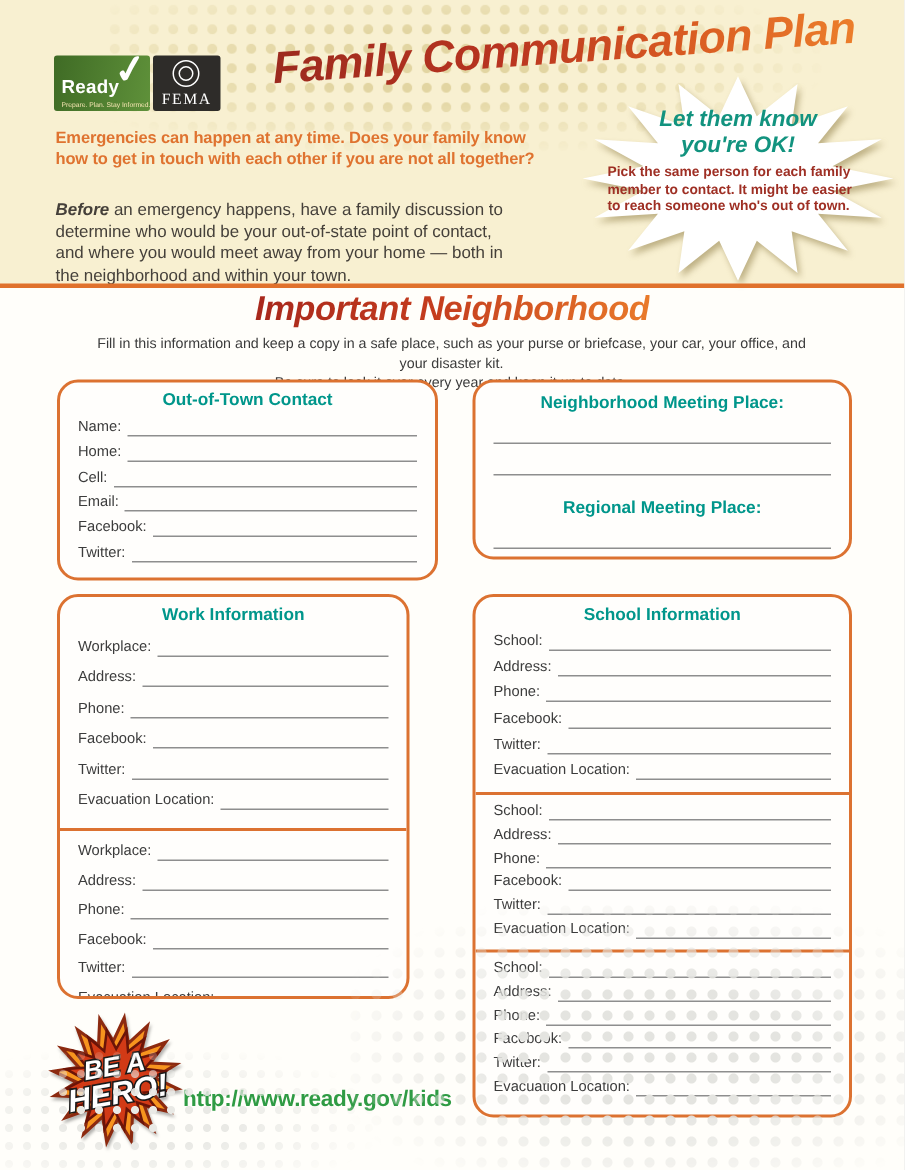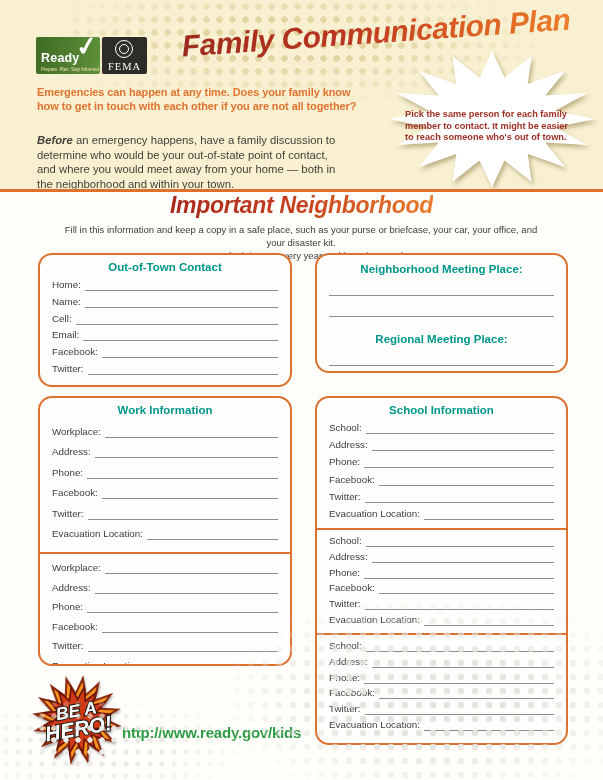--- a/index.html
+++ b/index.html
@@ -63,21 +63,21 @@
   .important-title span { display:inline-block; font-size:23px; font-weight:bold; font-style:italic; letter-spacing:-0.3px;
     background:linear-gradient(90deg,#a8281c 0%,#c43c1e 45%,#e97a2a 100%);
     -webkit-background-clip:text; background-clip:text; color:transparent; }
   .important-intro { position:absolute; left:56px; top:224px; width:490px; text-align:center;
     color:#3b3b3b; font-size:9.5px; line-height:1.35; }
 
   
   .form-box { position:absolute; background:#fffefc; border:2px solid #dc7231; border-radius:14px; overflow:hidden; }
   .box-out-of-town { left:38px;  top:253px; width:254px; height:134px; }
   .box-meeting     { left:315px; top:253px; width:253px; height:120px; }
-  .box-work        { left:38px;  top:396px; width:254px; height:270px; }
+  .box-work        { left:38px;  top:396px; width:235px; height:270px; }
   .box-school      { left:315px; top:396px; width:253px; height:349px; }
 
   .box-title { color:#00968b; font-weight:bold; font-size:11.5px; text-align:center; padding-top:6px; }
   .box-section { display:flex; flex-direction:column; justify-content:space-evenly; padding:1px 12px 3px 12px; }
   .box-section.bordered { border-top:2px solid #dc7231; }
   .sec-h110 { height:110px; } .sec-h136 { height:136px; } .sec-h130 { height:130px; }
   .sec-h134 { height:112px; } .sec-h106 { height:105px; }
   .field-row { display:flex; align-items:flex-end; }
   .field-label { font-size:9.8px; color:#3c3c3c; white-space:nowrap; padding-bottom:1px; }
   .field-line { flex:1; border-bottom:1px solid #8e8e8e; margin-left:4px; height:10px; }
@@ -112,20 +112,21 @@
   </div>
 
   <div class="main-title">
     <span>Family Communication Plan</span>
   </div>
 
   <div class="burst-wrap">
     <svg viewBox="0 0 220 220" preserveAspectRatio="none">
       <polygon fill="#ffffff" points="210,110 170.8,122.1 202.4,148.3 161.5,144.5 180.7,180.7 144.5,161.5 148.3,202.4 122.1,170.8 110,210 97.9,170.8 71.7,202.4 75.5,161.5 39.3,180.7 58.5,144.5 17.6,148.3 49.2,122.1 10,110 49.2,97.9 17.6,71.7 58.5,75.5 39.3,39.3 75.5,58.5 71.7,17.6 97.9,49.2 110,10 122.1,49.2 148.3,17.6 144.5,58.5 180.7,39.3 161.5,75.5 202.4,71.7 170.8,97.9"></polygon>
     </svg>
+    <div class="burst-headline">Let them know you're OK!</div>
     <div class="burst-body">Pick the same person for each family member to contact. It might be easier to reach someone who's out of town.</div>
   </div>
 
   <div class="question">Emergencies can happen at any time. Does your family know how to get in touch with each other if you are not all together?</div>
   <div class="before-para">
     <span class="before-lead">Before</span><span> an emergency happens, have a family discussion to determine who would be your out-of-state point of contact, and where you would meet away from your home — both in the neighborhood and within your town.</span>
   </div>
 
   <div class="divider"></div>
 
@@ -134,25 +135,25 @@
   </div>
   <div class="important-intro">
     <div>Fill in this information and keep a copy in a safe place, such as your purse or briefcase, your car, your office, and your disaster kit.</div>
     <div>Be sure to look it over every year and keep it up to date.</div>
   </div>
 
   <div class="form-box box-out-of-town">
     <div class="box-title">Out-of-Town Contact</div>
     <div class="box-section sec-h110">
         <div class="field-row">
+          <span class="field-label">Name:</span>
+          <span class="field-line"></span>
+        </div>
+        <div class="field-row">
           <span class="field-label">Home:</span>
-          <span class="field-line"></span>
-        </div>
-        <div class="field-row">
-          <span class="field-label">Name:</span>
           <span class="field-line"></span>
         </div>
         <div class="field-row">
           <span class="field-label">Cell:</span>
           <span class="field-line"></span>
         </div>
         <div class="field-row">
           <span class="field-label">Email:</span>
           <span class="field-line"></span>
         </div>

